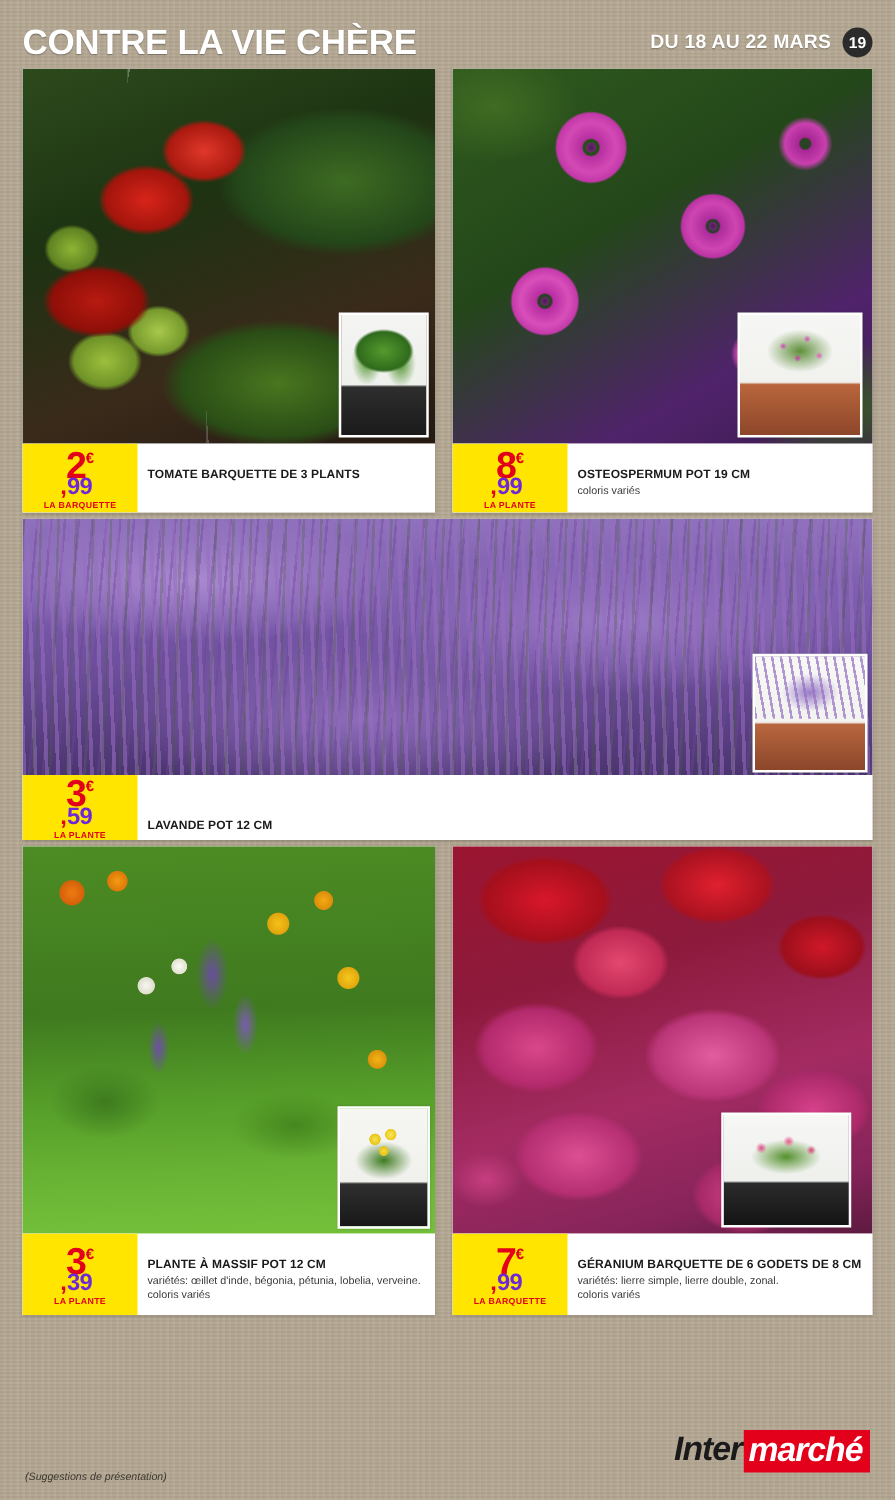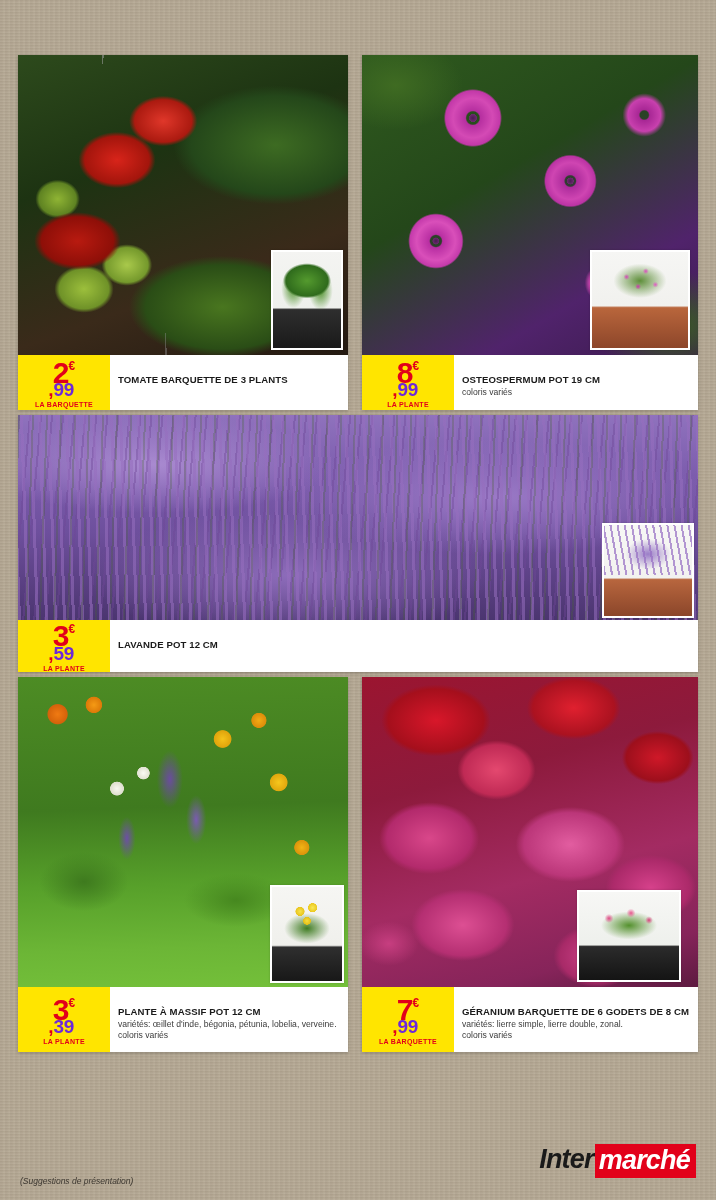--- a/index.html
+++ b/index.html
@@ -322,20 +322,27 @@
       radial-gradient(circle 6px at 70% 32%, #d8417c 0%, rgba(210,60,120,0) 64%),
       radial-gradient(ellipse 36px 18px at 50% 38%, #54912e 0%, rgba(70,130,40,0) 78%),
       linear-gradient(180deg, #f7f7f5 0%, #eef0ec 60%, #2b2b2b 62%, #141414 100%);
   }
 </style>
 </head>
 <body>
 
 <div class="page">
 
+  <div class="header">
+    <div class="header-title">CONTRE LA VIE CHÈRE</div>
+    <div class="header-right">
+      <div class="header-dates">DU 18 AU 22 MARS</div>
+      <div class="page-number">19</div>
+    </div>
+  </div>
 
   <div class="card" style="left:18px; top:55px; width:330px; height:355px;">
     <div class="photo" style="height:300px;">
       <div class="scene sc-tomato"></div>
     </div>
     <div class="inset pot-tomato" style="left:253px; top:195px; width:72px; height:100px;"></div>
     <div class="info-strip" style="height:55px;">
       <div class="price-box">
         <div class="price-line">
           <span class="price-int">2</span>
@@ -393,21 +400,21 @@
           <span class="price-right">
             <span class="price-eur">€</span>
           </span>
         </div>
         <div class="price-line" style="margin-top:-6px; margin-left:-6px;">
           <span class="price-sep" style="font-size:19px;">,</span>
           <span class="price-dec">59</span>
         </div>
         <div class="price-unit">LA PLANTE</div>
       </div>
-      <div class="desc" style="justify-content:flex-start;">
+      <div class="desc" style="justify-content:flex-end;">
         <div class="desc-title">LAVANDE POT 12 CM</div>
         <div class="desc-sub"></div>
       </div>
     </div>
   </div>
 
   <div class="card" style="left:18px; top:677px; width:330px; height:375px;">
     <div class="photo" style="height:310px;">
       <div class="scene sc-massif"></div>
     </div>

